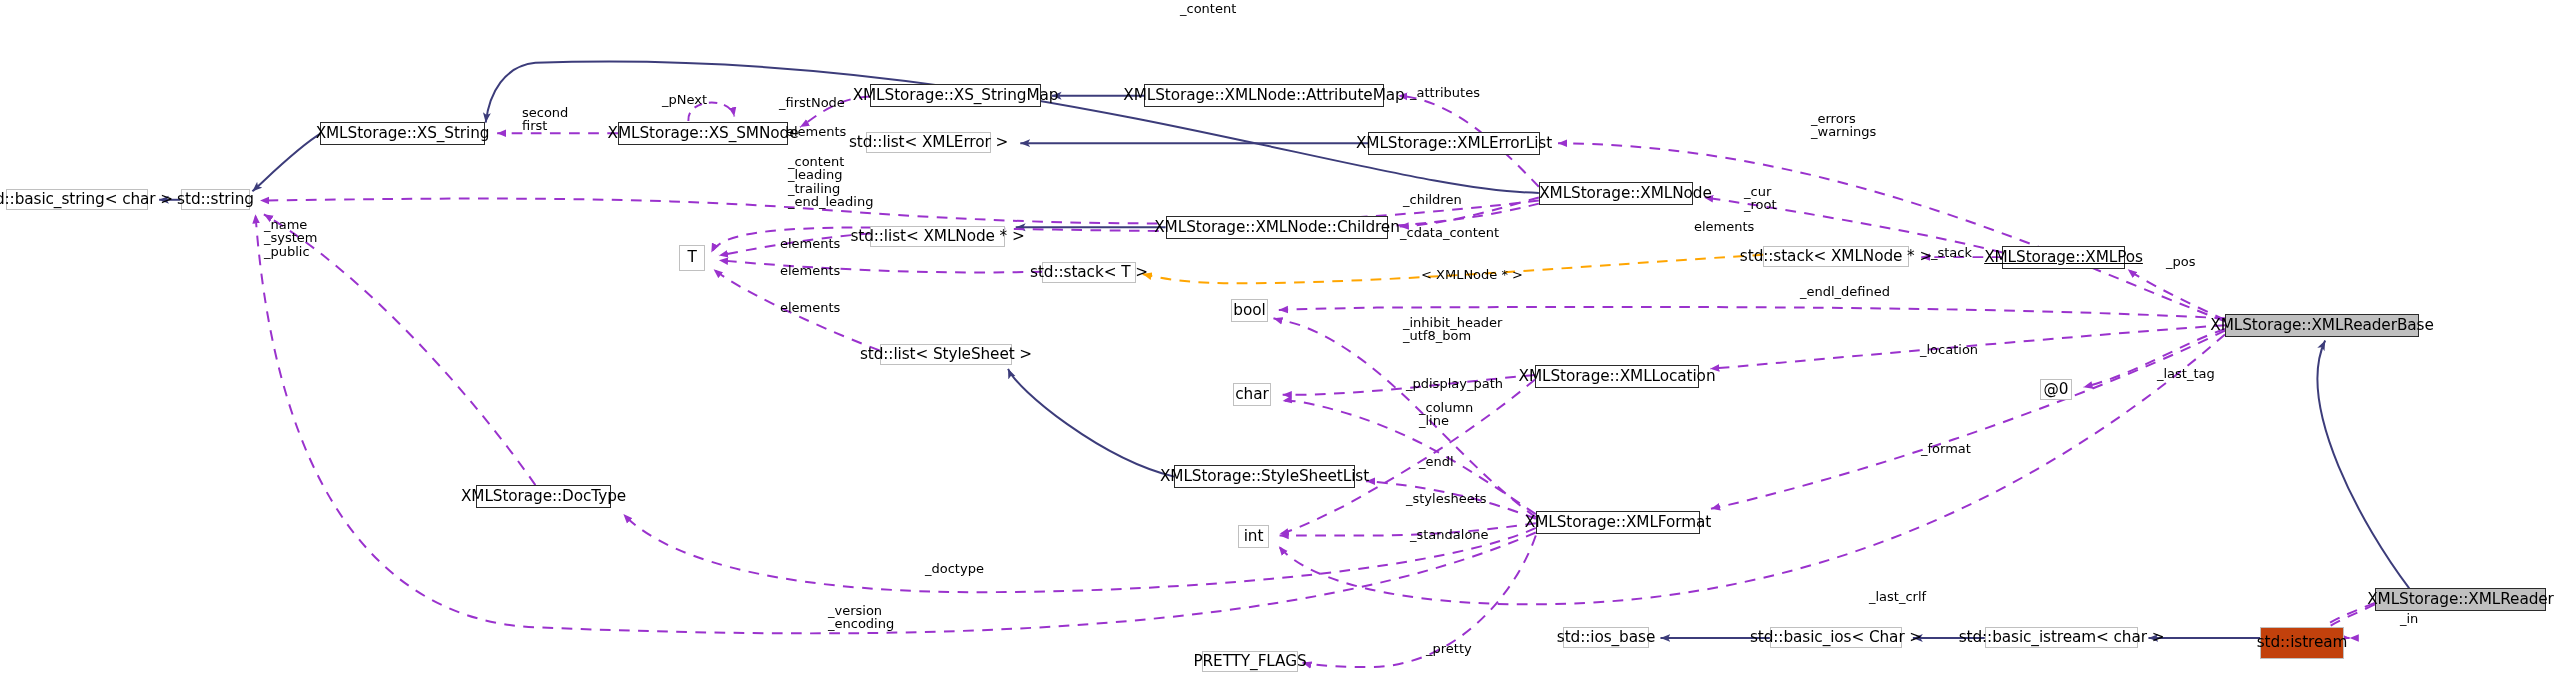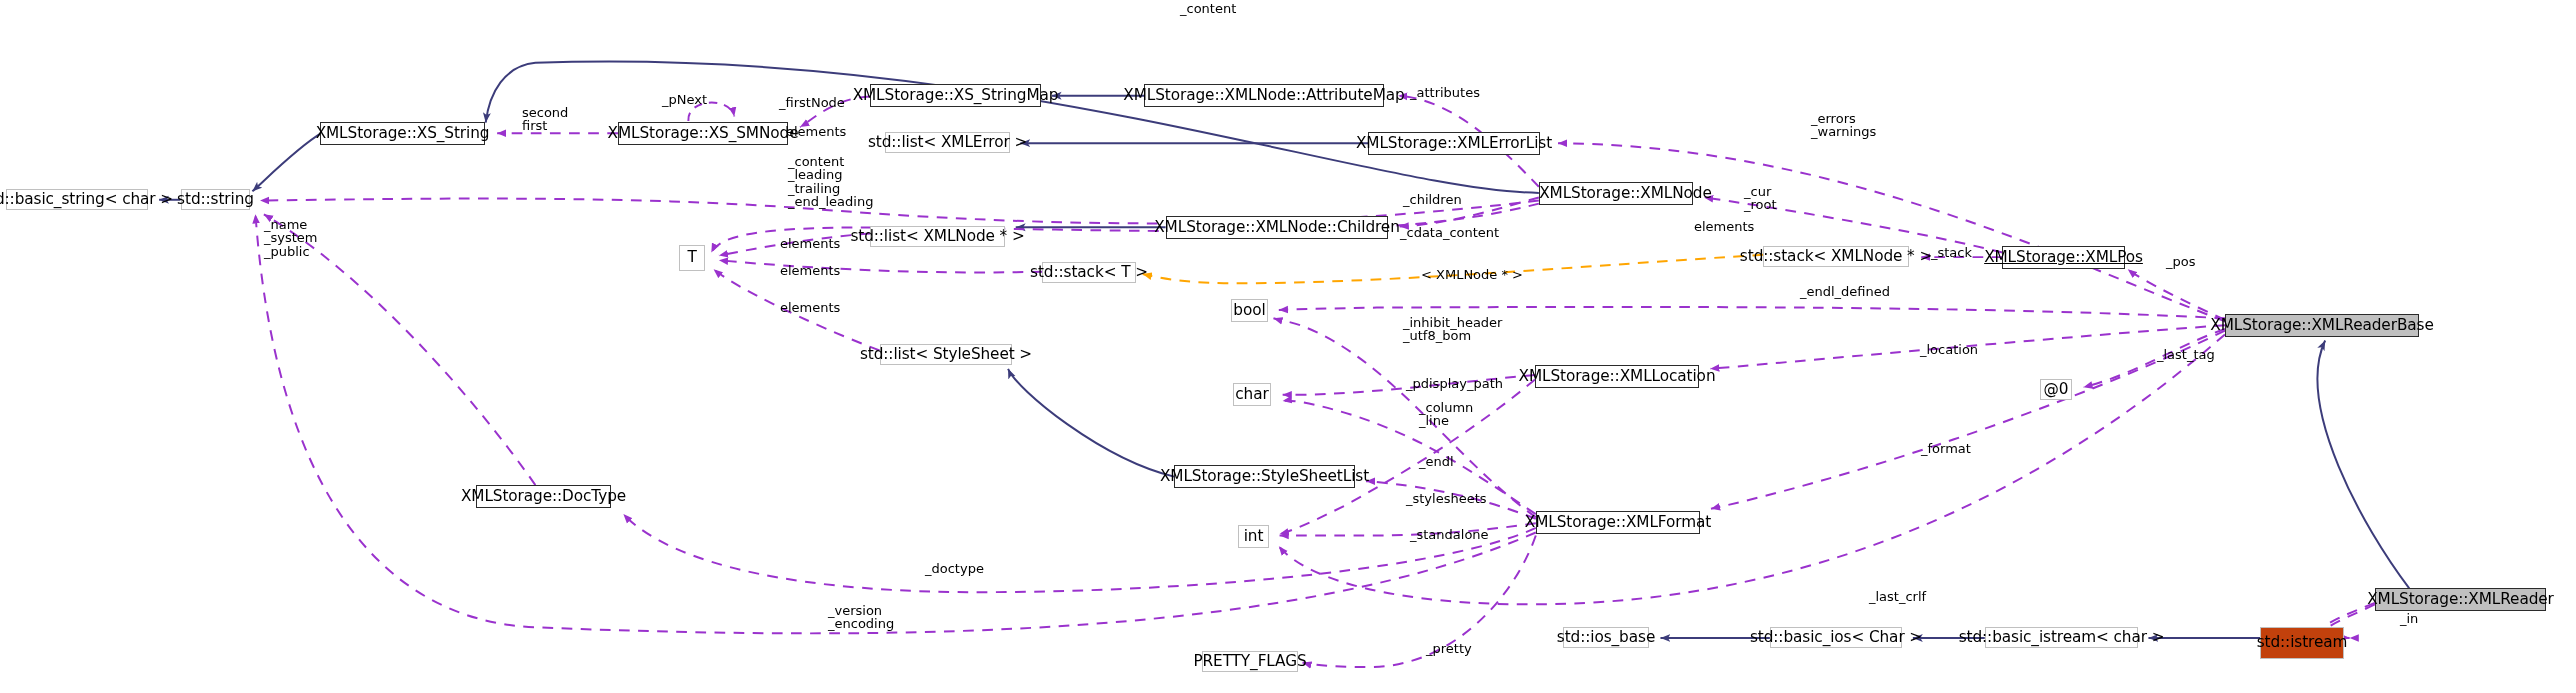--- a/index.html
+++ b/index.html
@@ -159,21 +159,21 @@
       <path d="M2305,333 C2100,345 1800,372 1600,370 C1540,369 1510,362 1494,358"></path>
     </g>
   </svg>
 
   <div class="node ext" style="left: 6.1px; top: 189px; width: 142px; height: 21.4px; background: rgb(255, 255, 255); border-color: rgb(192, 192, 192);">std::basic_string&lt; char &gt;</div>
   <div class="node ext" style="left: 181px; top: 189px; width: 69px; height: 21.4px; background: rgb(255, 255, 255); border-color: rgb(192, 192, 192);">std::string</div>
   <div class="node cls" style="left: 320px; top: 122px; width: 165px; height: 23px; background: rgb(255, 255, 255); border-color: rgb(43, 43, 43);">XMLStorage::XS_String</div>
   <div class="node cls" style="left: 618px; top: 122px; width: 170px; height: 23px; background: rgb(255, 255, 255); border-color: rgb(43, 43, 43);">XMLStorage::XS_SMNode</div>
   <div class="node cls" style="left: 870px; top: 84px; width: 171px; height: 23px; background: rgb(255, 255, 255); border-color: rgb(43, 43, 43);">XMLStorage::XS_StringMap</div>
   <div class="node cls" style="left: 1144px; top: 84px; width: 240px; height: 23px; background: rgb(255, 255, 255); border-color: rgb(43, 43, 43);">XMLStorage::XMLNode::AttributeMap</div>
-  <div class="node ext" style="left: 885px; top: 132px; width: 125px; height: 21.4px; background: rgb(255, 255, 255); border-color: rgb(192, 192, 192);">std::list&lt; XMLError &gt;</div>
+  <div class="node ext" style="left: 866px; top: 132px; width: 125px; height: 21.4px; background: rgb(255, 255, 255); border-color: rgb(192, 192, 192);">std::list&lt; XMLError &gt;</div>
   <div class="node cls" style="left: 1368px; top: 132px; width: 172px; height: 23px; background: rgb(255, 255, 255); border-color: rgb(43, 43, 43);">XMLStorage::XMLErrorList</div>
   <div class="node cls" style="left: 1539px; top: 182px; width: 154px; height: 23px; background: rgb(255, 255, 255); border-color: rgb(43, 43, 43); padding-left: 19px;">XMLStorage::XMLNode</div>
   <div class="node ext" style="left: 679px; top: 245px; width: 26px; height: 26px; background: rgb(255, 255, 255); border-color: rgb(192, 192, 192);">T</div>
   <div class="node ext" style="left: 870px; top: 226px; width: 135px; height: 21.4px; background: rgb(255, 255, 255); border-color: rgb(192, 192, 192);">std::list&lt; XMLNode * &gt;</div>
   <div class="node cls" style="left: 1166px; top: 216px; width: 222px; height: 23px; background: rgb(255, 255, 255); border-color: rgb(43, 43, 43);">XMLStorage::XMLNode::Children</div>
   <div class="node ext" style="left: 1042px; top: 262px; width: 94px; height: 21.4px; background: rgb(255, 255, 255); border-color: rgb(192, 192, 192);">std::stack&lt; T &gt;</div>
   <div class="node ext" style="left: 1763px; top: 246px; width: 146px; height: 21.4px; background: rgb(255, 255, 255); border-color: rgb(192, 192, 192);">std::stack&lt; XMLNode * &gt;</div>
   <div class="node cls" style="left: 2002px; top: 246px; width: 123px; height: 23px; background: rgb(255, 255, 255); border-color: rgb(43, 43, 43); text-decoration: underline;">XMLStorage::XMLPos</div>
   <div class="node ext" style="left: 1231px; top: 299px; width: 37px; height: 23px; background: rgb(255, 255, 255); border-color: rgb(192, 192, 192);">bool</div>
   <div class="node focus" style="left: 2225px; top: 314px; width: 194px; height: 23px; background: rgb(192, 192, 192); border-color: rgb(43, 43, 43);">XMLStorage::XMLReaderBase</div>
@@ -216,21 +216,21 @@
   <div class="edge-label" style="left:780px; top:264px;">elements</div>
   <div class="edge-label" style="left:1400px; top:226px;">_cdata_content</div>
   <div class="edge-label" style="left:1421px; top:268px;">&lt; XMLNode * &gt;</div>
   <div class="edge-label" style="left:1931px; top:246px;">_stack</div>
   <div class="edge-label" style="left:2166px; top:255px;">_pos</div>
   <div class="edge-label" style="left:1800px; top:285px;">_endl_defined</div>
   <div class="edge-label" style="left:780px; top:301px;">elements</div>
   <div class="edge-label" style="left:1403px; top:316px;">_inhibit_header
 _utf8_bom</div>
   <div class="edge-label" style="left:1920px; top:343px;">_location</div>
-  <div class="edge-label" style="left:2157px; top:348px;">_last_tag</div>
+  <div class="edge-label" style="left:2157px; top:367px;">_last_tag</div>
   <div class="edge-label" style="left:1406px; top:377px;">_pdisplay_path</div>
   <div class="edge-label" style="left:1419px; top:401px;">_column
 _line</div>
   <div class="edge-label" style="left:1921px; top:442px;">_format</div>
   <div class="edge-label" style="left:1419px; top:455px;">_endl</div>
   <div class="edge-label" style="left:1406px; top:492px;">_stylesheets</div>
   <div class="edge-label" style="left:1410px; top:528px;">_standalone</div>
   <div class="edge-label" style="left:925px; top:562px;">_doctype</div>
   <div class="edge-label" style="left:1869px; top:590px;">_last_crlf</div>
   <div class="edge-label" style="left:828px; top:604px;">_version

